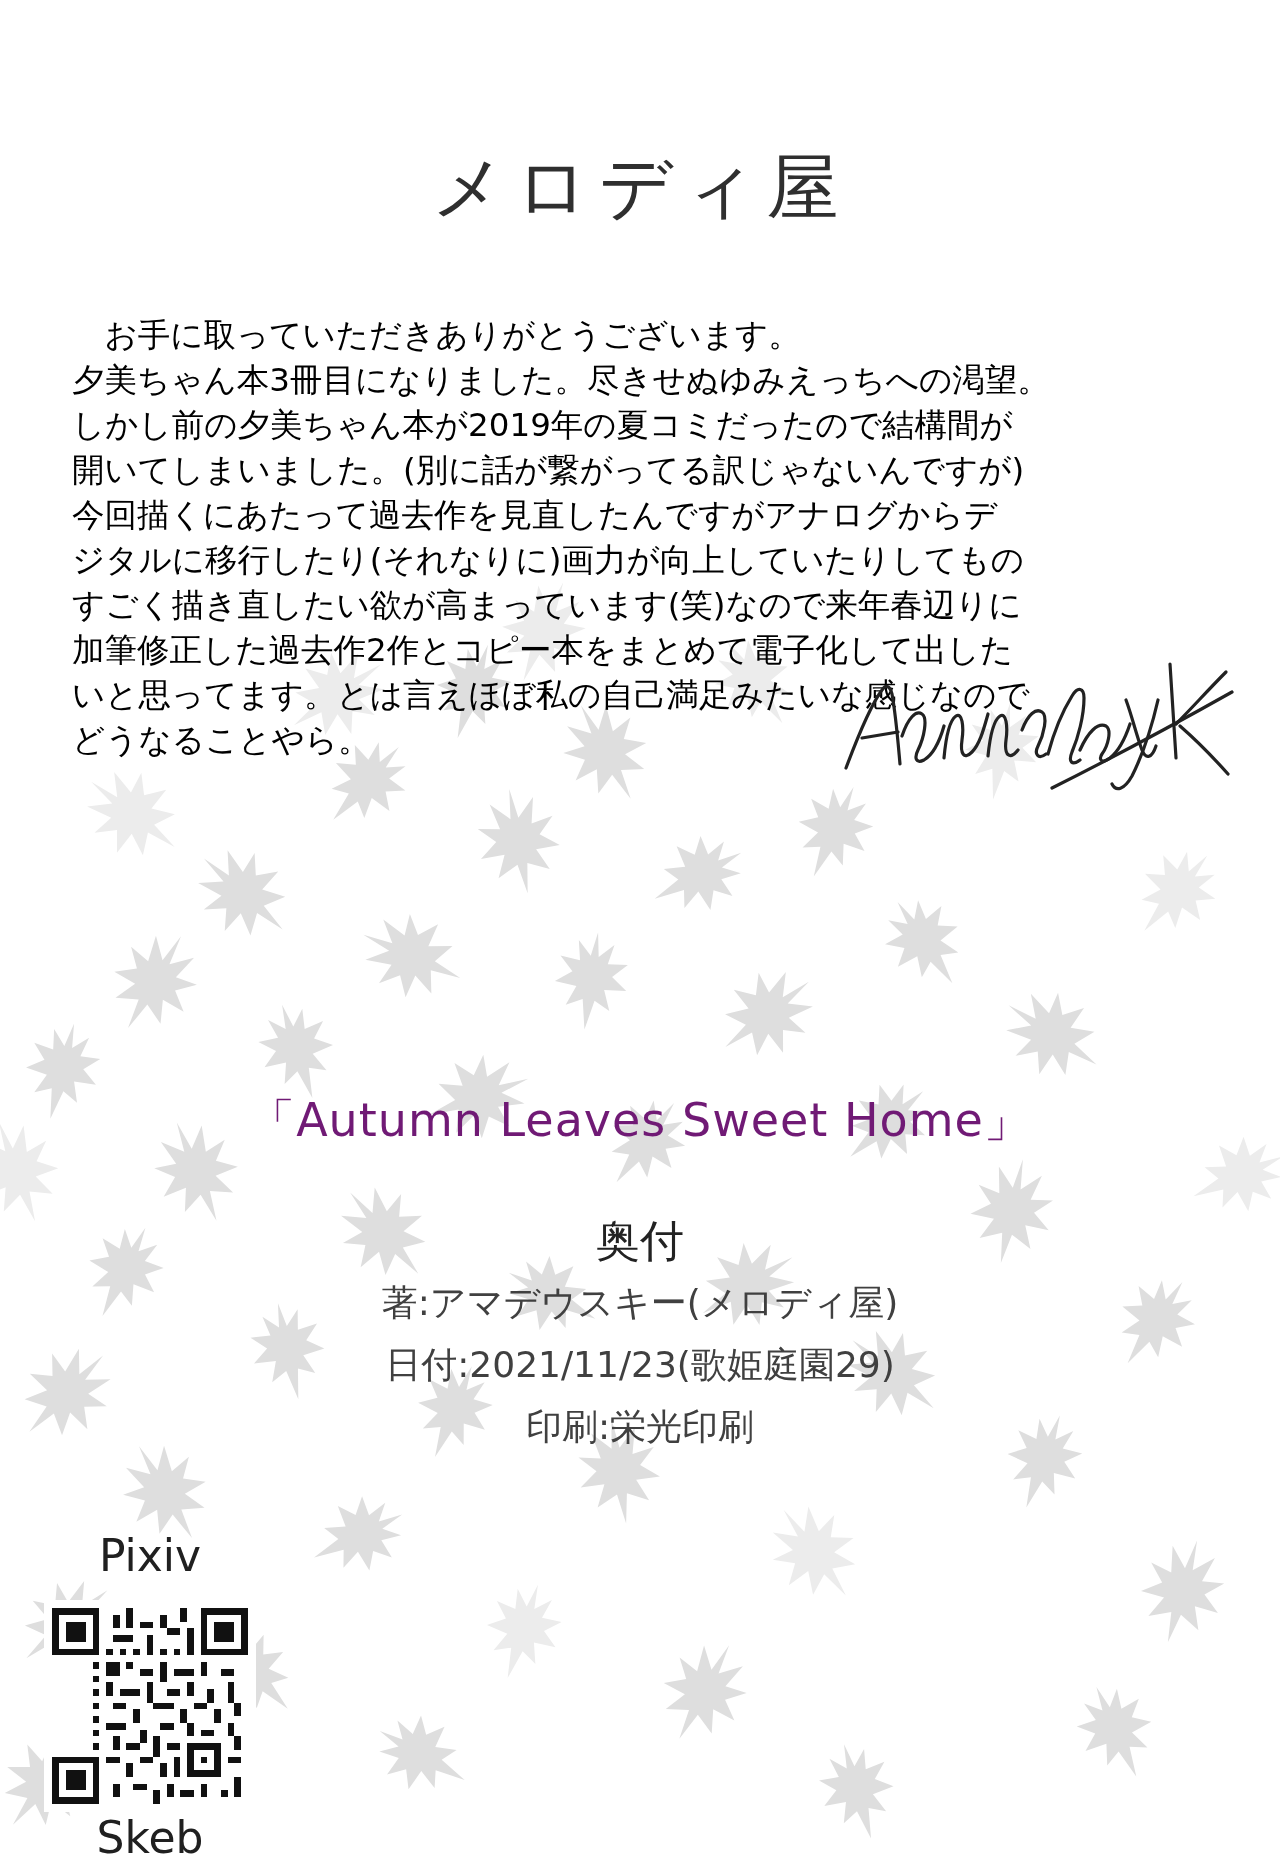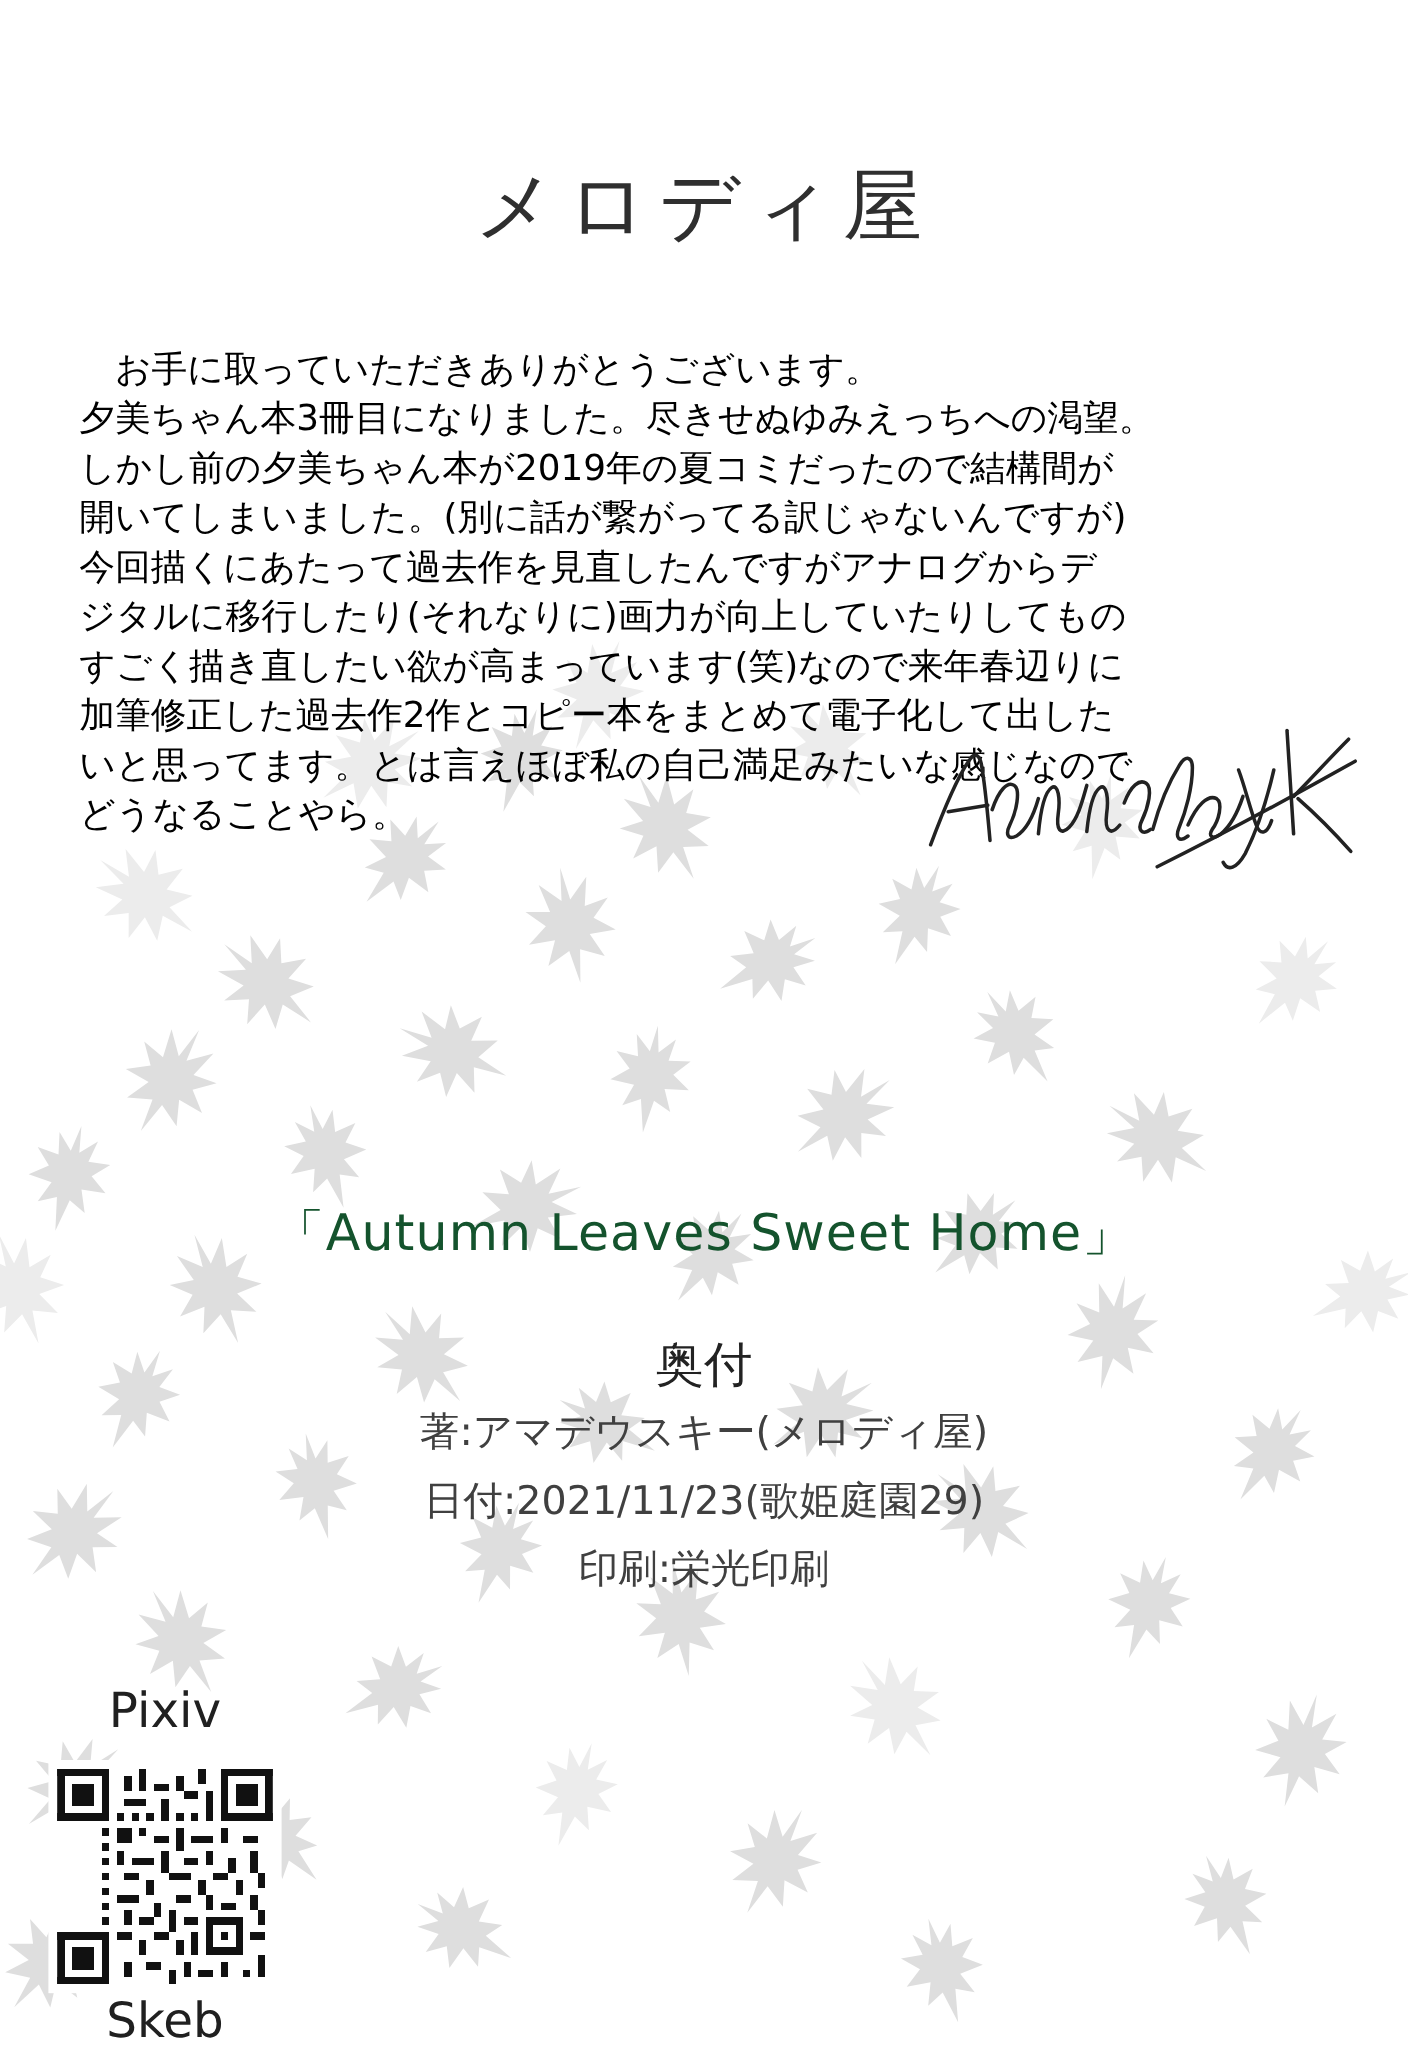--- a/index.html
+++ b/index.html
@@ -69,21 +69,21 @@
     height: 160px;
   }
 
   .work-title {
     position: absolute;
     top: 1090px;
     left: 0;
     width: 1280px;
     text-align: center;
     font-size: 46px;
-    color: #14532d;
+    color: #701a75;
     font-family: "DejaVu Sans", sans-serif;
     letter-spacing: 1px;
   }
 
   .colophon {
     position: absolute;
     top: 1210px;
     left: 0;
     width: 1280px;
     text-align: center;

